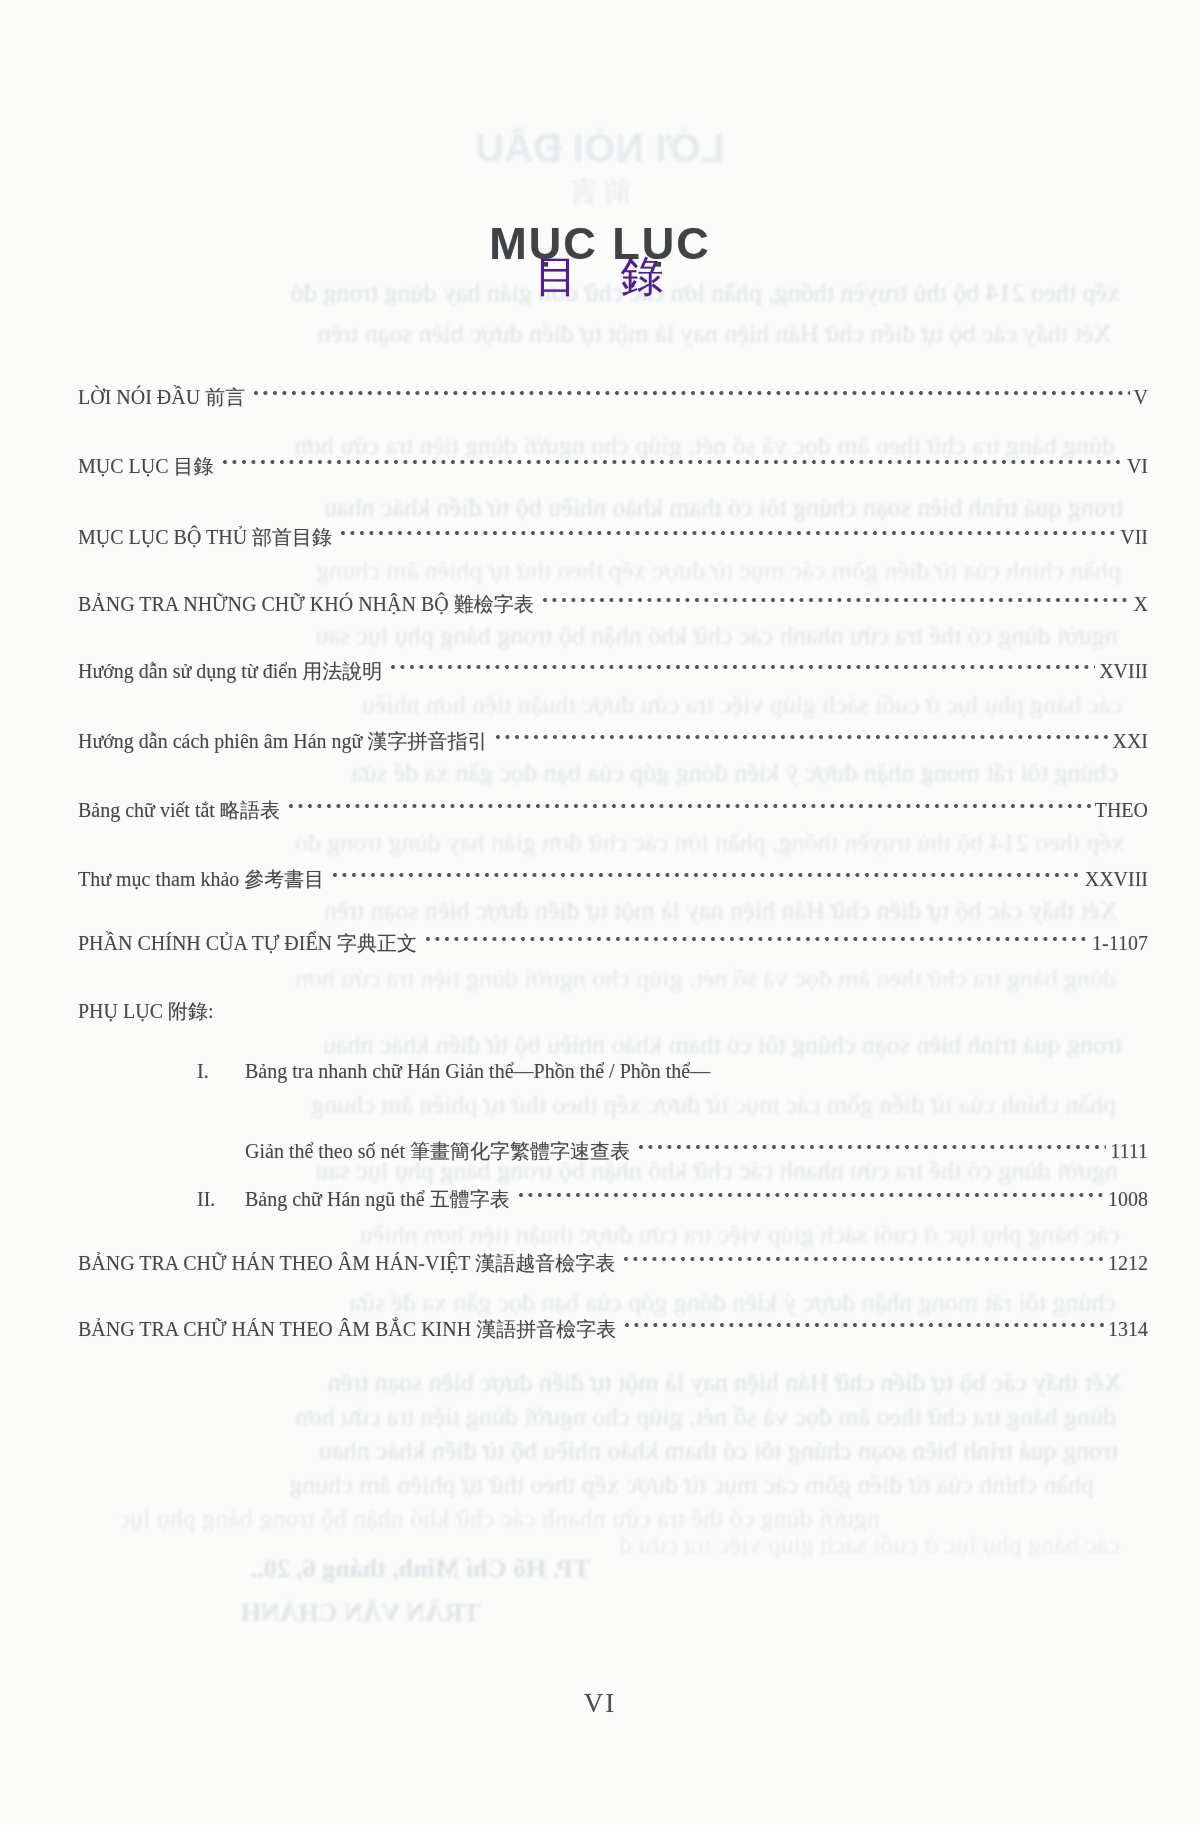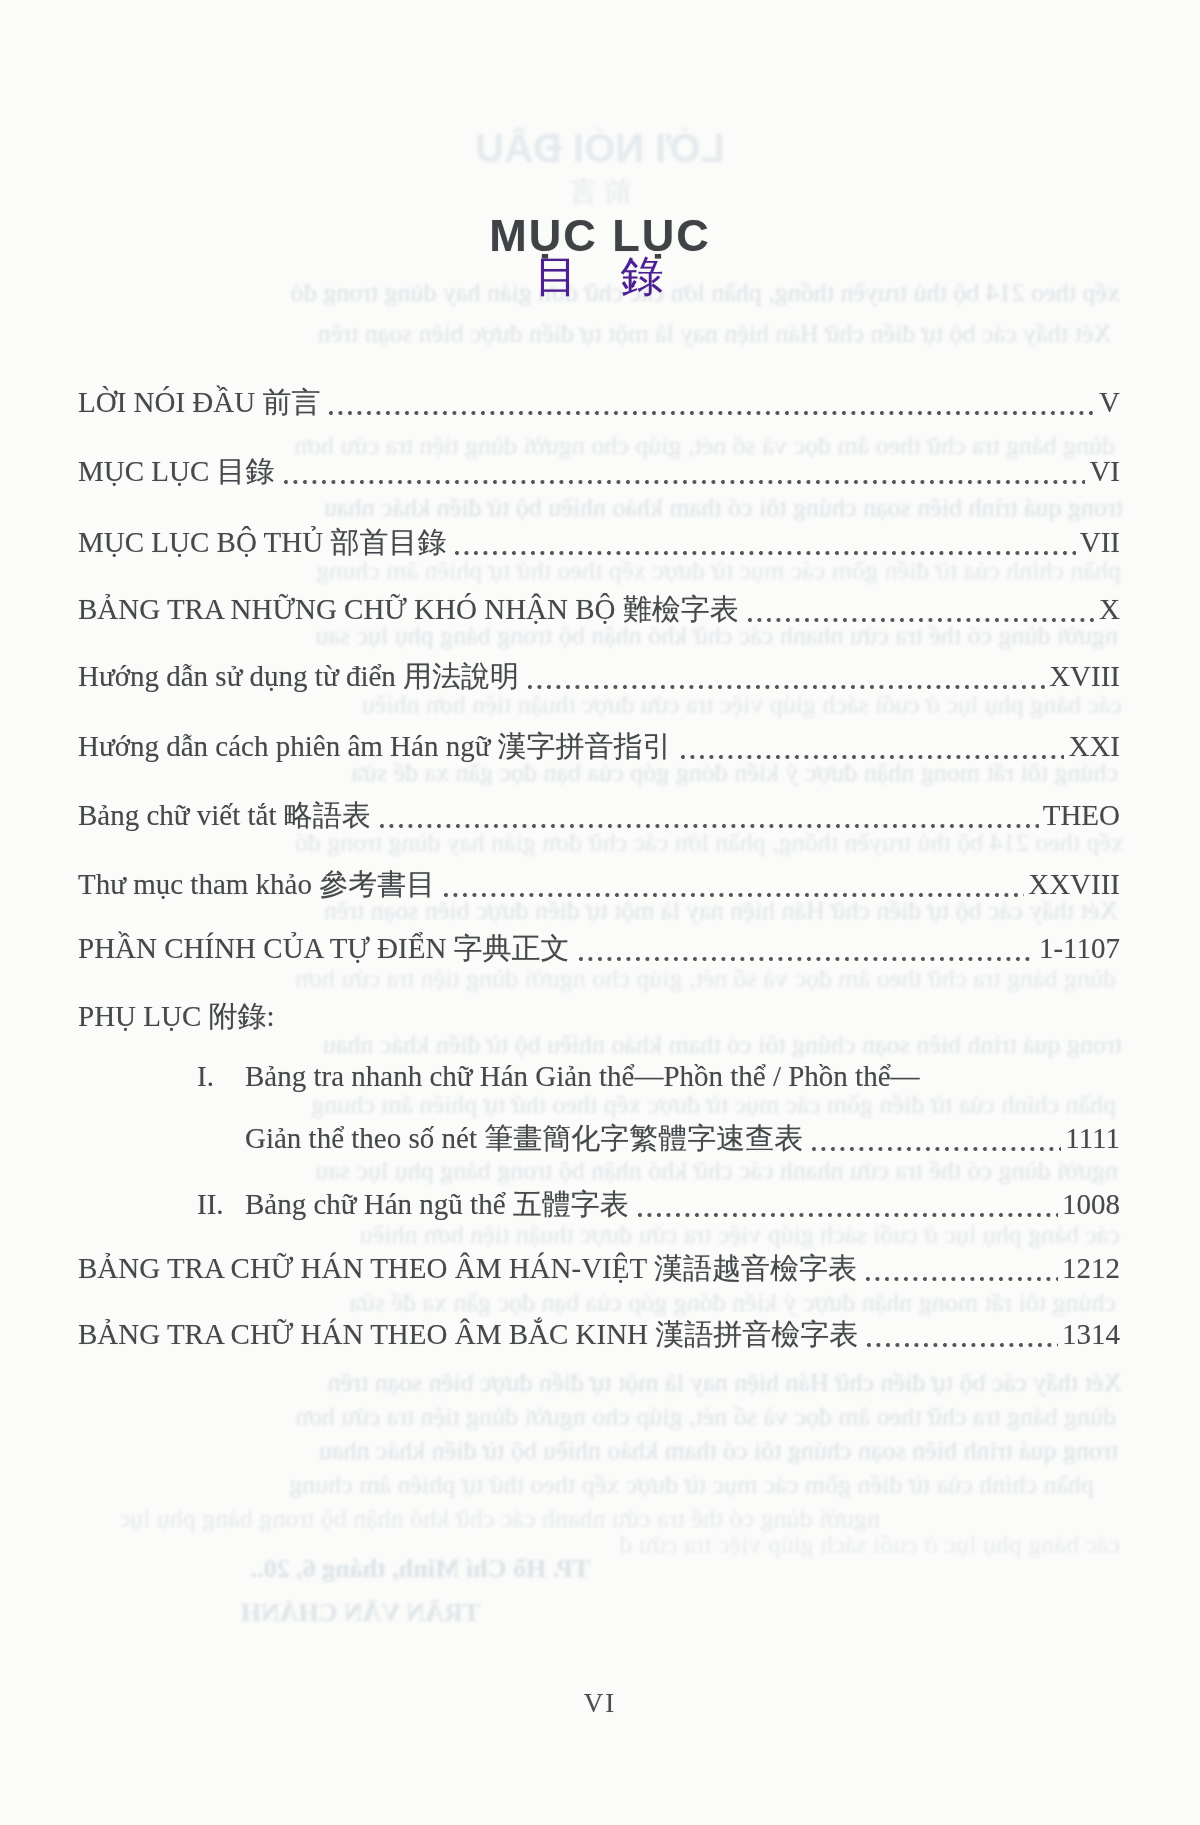--- a/index.html
+++ b/index.html
@@ -13,46 +13,46 @@
   .ghost {
     position:absolute; line-height:1; white-space:nowrap; overflow:hidden;
     transform:scaleX(-1); filter:blur(1.6px);
     color:#b9c7d0; font-size:26px; pointer-events:none;
   }
   .ghost.c { left:0; right:0; text-align:center; }
   .ghost.b { font-weight:bold; }
   .ghost.sans { font-family:"Liberation Sans","DejaVu Sans",sans-serif; }
   
   .title {
-    position:absolute; top:202px; left:0; right:0; margin:8px;
+    position:absolute; top:202px; left:0; right:0; margin:16px;
     text-align:center; font-family:"Liberation Sans","DejaVu Sans",sans-serif;
     font-weight:700; font-size:45px; letter-spacing:2px; color:#3f4346;
     text-shadow:0 0 1px rgba(63,67,70,.4);
   }
   .subtitle {
     position:absolute; top:251px; left:14px; right:0; text-align:center;
     font-size:43px; letter-spacing:16px; color:#4c1d95; line-height:1.2;
     text-shadow:0 0 1px rgba(74,78,82,.35);
   }
   .row {
-    position:absolute; left:78px; right:80px;
-    display:flex; align-items:flex-end;
-    font-size:29px; line-height:1.15;
+    position:absolute; left:78px; right:52px;
+    display:flex; align-items:flex-start;
+    font-size:20px; line-height:1.15;
     text-shadow:0 0 .8px rgba(69,73,76,.35);
   }
   .row .num { flex:none; width:48px; }
   .row .t { white-space:nowrap; }
   .row .dots {
     flex:1 1 auto; min-width:24px; height:10px; margin:0 4px 3px 8px;
     background-image:radial-gradient(circle at 3px 7px, #53575a 1.7px, transparent 2.3px);
     background-size:9.5px 10px; background-repeat:repeat-x;
   }
   .row .p { white-space:nowrap; }
   .indent1 { left:197px; }
-  .indent2 { left:245px; }
+  .indent2 { left:245px;margin-top:18px; }
   .pageno {
     position:absolute; top:1688px; left:0; right:0; text-align:center;
     font-size:27px; letter-spacing:2px; color:#4a4e52;
     text-shadow:0 0 .8px rgba(74,78,82,.35);
   }
 </style>
 </head>
 <body>
 
 <div class="page">

